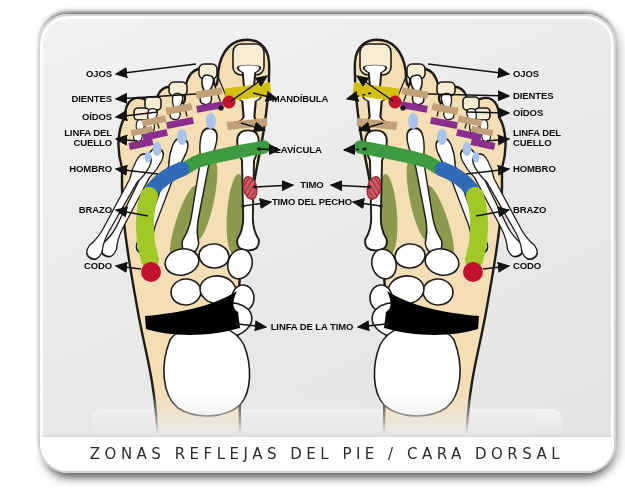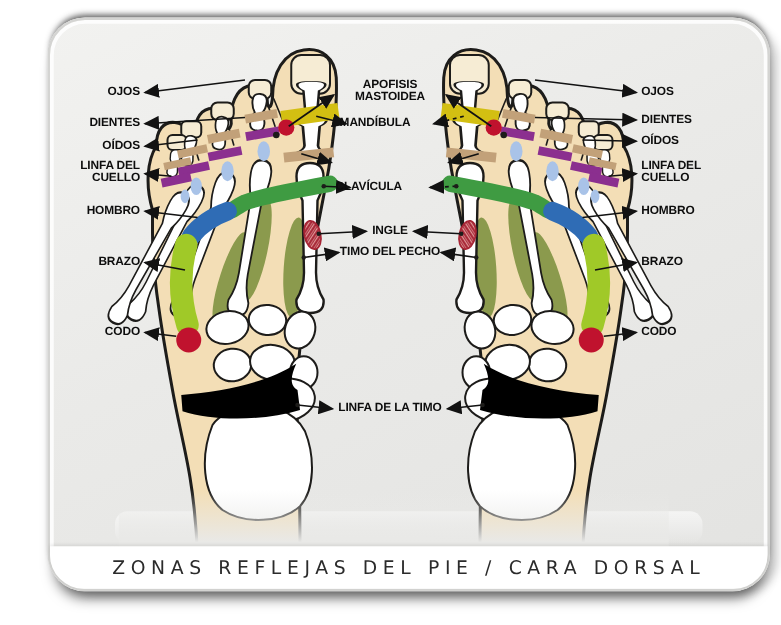--- a/index.html
+++ b/index.html
@@ -214,20 +214,19 @@
   <div class="lbl rgt" style="top:261px;right:513px;width:60px">CODO</div>
 
   <div class="lbl" style="top:69px;left:513px;width:60px">OJOS</div>
   <div class="lbl" style="top:91px;left:513px;width:60px">DIENTES</div>
   <div class="lbl" style="top:108px;left:513px;width:60px">OÍDOS</div>
   <div class="lbl" style="top:128px;left:513px;width:52px">LINFA DEL CUELLO</div>
   <div class="lbl" style="top:164px;left:513px;width:60px">HOMBRO</div>
   <div class="lbl" style="top:205px;left:513px;width:60px">BRAZO</div>
   <div class="lbl" style="top:261px;left:513px;width:60px">CODO</div>
 
-  <div class="lbl ctr" style="top:63px;left:277px;width:70px">APOFISIS MASTOIDEA</div>
   <div class="lbl ctr" style="top:94px;left:267px;width:66px">MANDÍBULA</div>
   <div class="lbl ctr" style="top:145px;left:250px;width:90px">CLAVÍCULA</div>
-  <div class="lbl ctr" style="top:180px;left:267px;width:90px">INGLE</div>
+  <div class="lbl ctr" style="top:180px;left:267px;width:90px">TIMO</div>
   <div class="lbl ctr" style="top:197px;left:267px;width:90px">TIMO DEL PECHO</div>
   <div class="lbl ctr" style="top:322px;left:262px;width:100px">LINFA DE LA TIMO</div>
 
 </div>
 
 </body></html>

